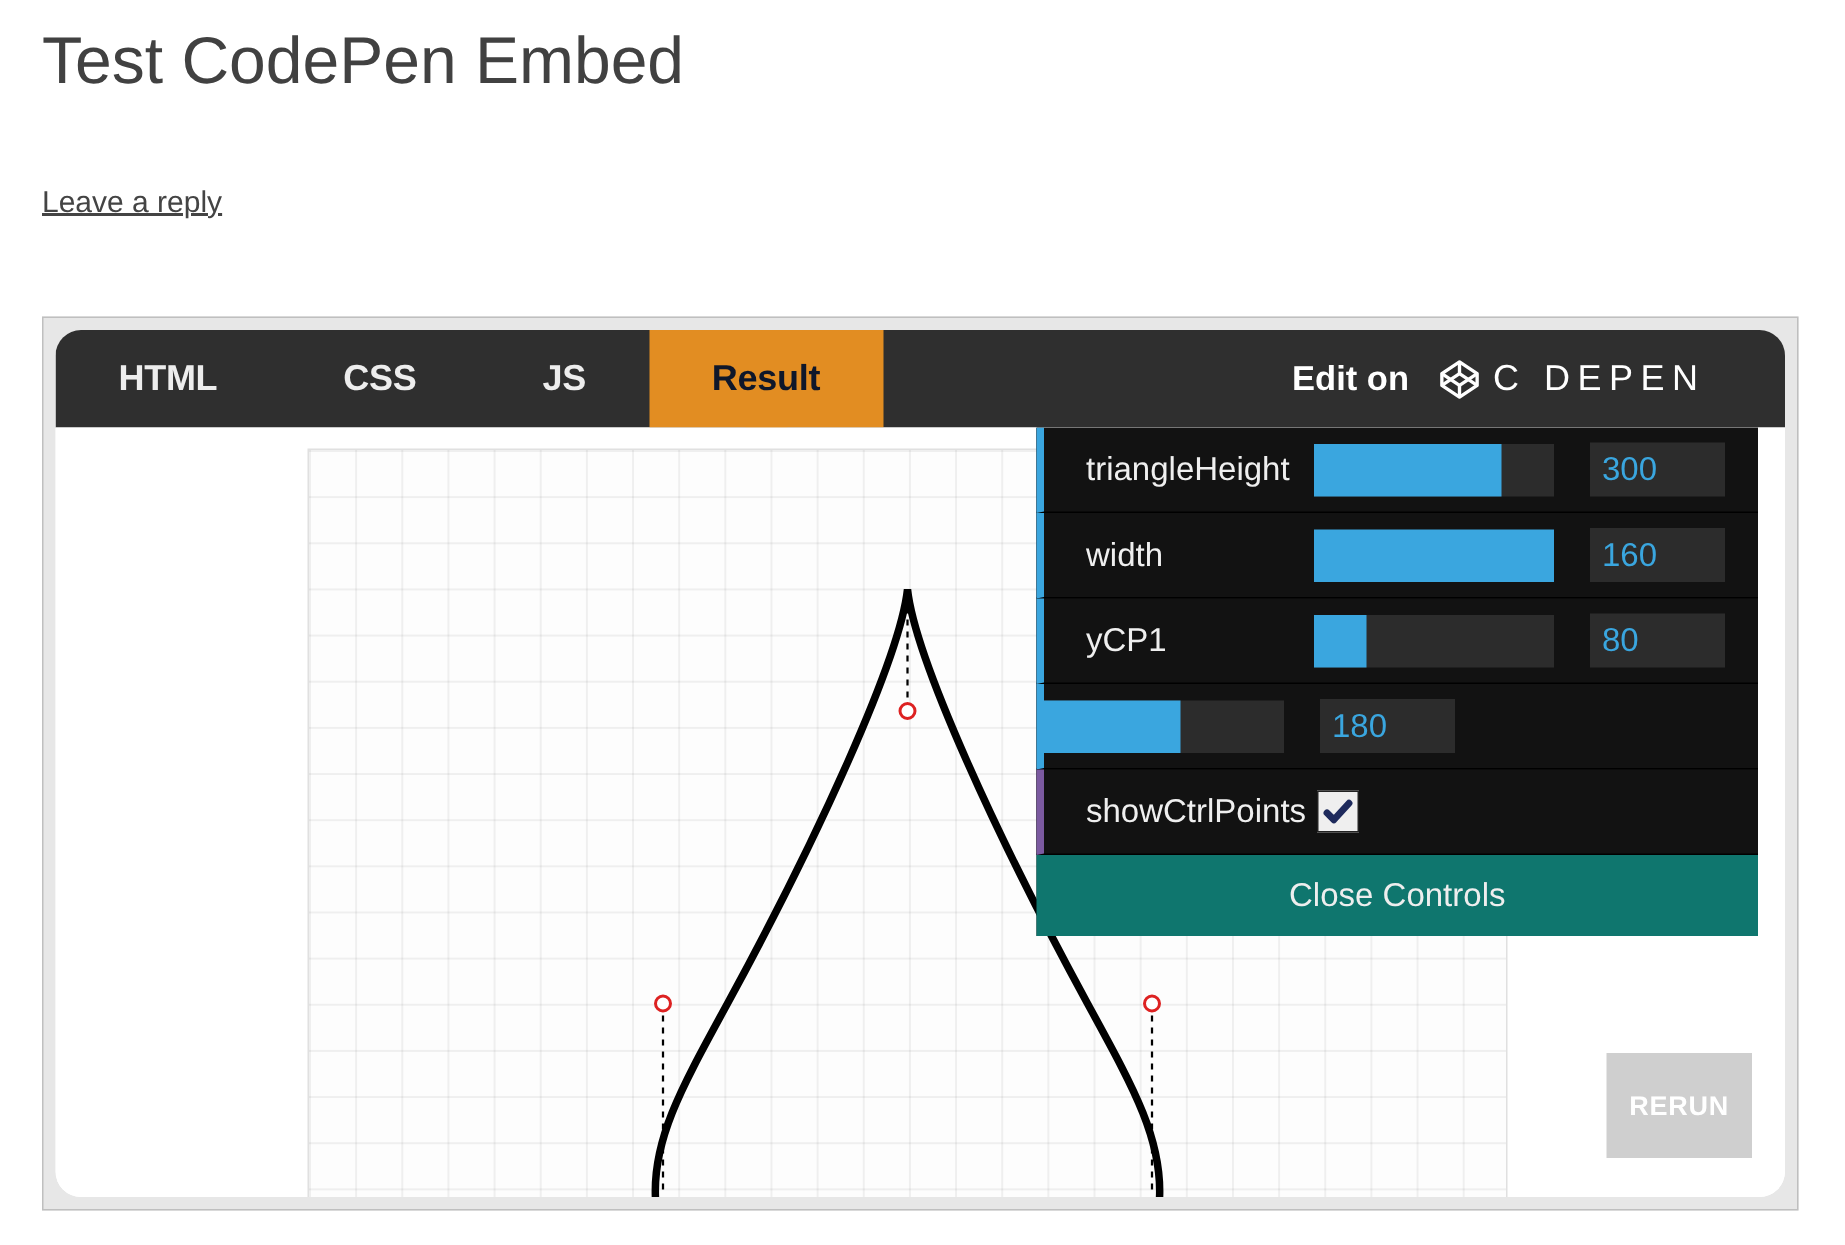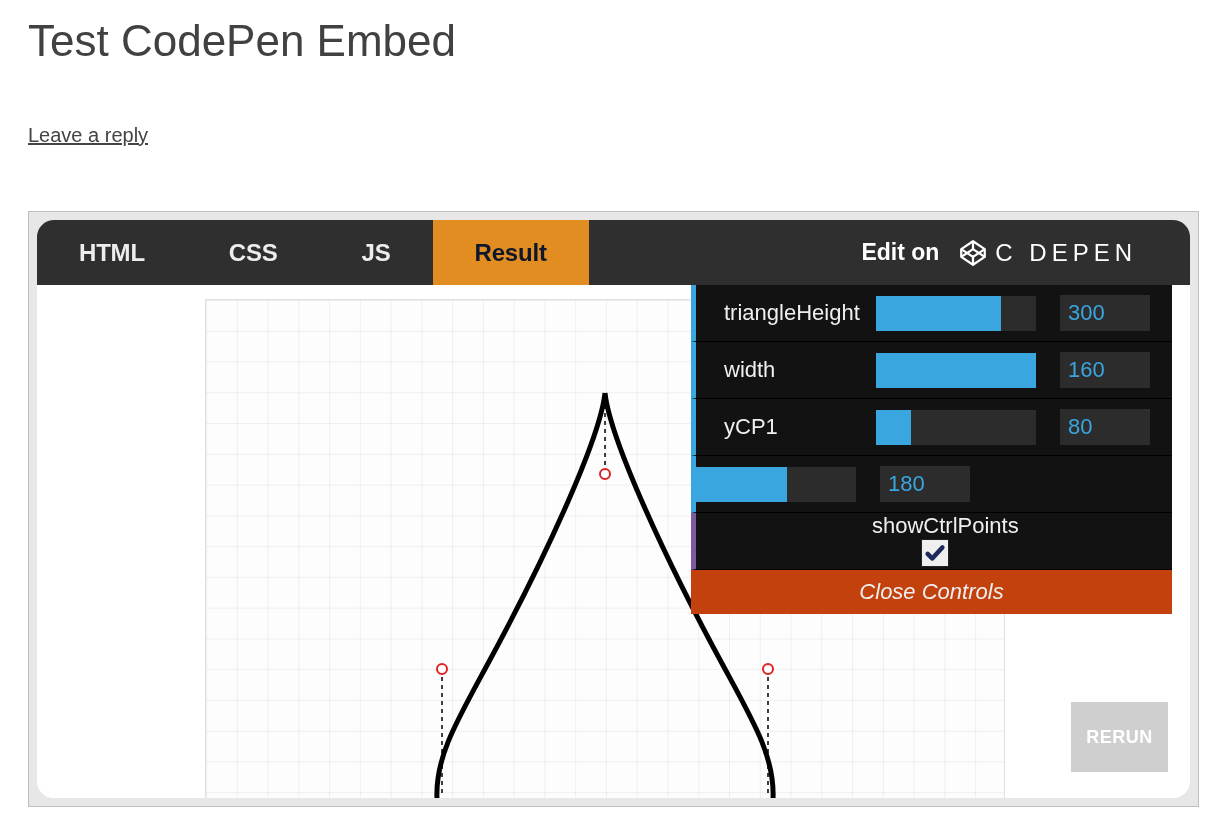--- a/index.html
+++ b/index.html
@@ -139,21 +139,21 @@
       font-size: 20px;
     }
     .ctrl-row {
       height: 57px;
       display: flex;
       align-items: center;
       border-left: 5px solid #3aa6df;
       background: #121212;
       border-bottom: 1px solid #000;
     }
-    .ctrl-row.bool { border-left-color: #7b5aa0; flex-direction: column; }
+    .ctrl-row.bool { border-left-color: #7b5aa0; }
     .ctrl-label {
       width: 180px;
       padding-left: 28px;
       color: #efefef;
       font-size: 22px;
       font-weight: 400;
     }
     .slider-wrap {
       width: 160px;
       height: 35px;
@@ -180,28 +180,27 @@
       height: 28px;
       background: #efefef;
       border: 1px solid #222;
       display: flex;
       align-items: center;
       justify-content: center;
       margin-left: 2px;
     }
     .checkbox svg { width: 22px; height: 22px; }
     .close-controls {
-      height: 44px;
-      background: #c2410c;
+      height: 54px;
+      background: #0f766e;
       display: flex;
       align-items: center;
       justify-content: center;
       font-size: 22px;
       cursor: pointer;
-      font-style: italic;
     }
 
     .rerun-btn {
       position: absolute;
       bottom: 26px;
       right: 22px;
       width: 97px;
       height: 70px;
       background: #cfcfcf;
       color: #fff;

